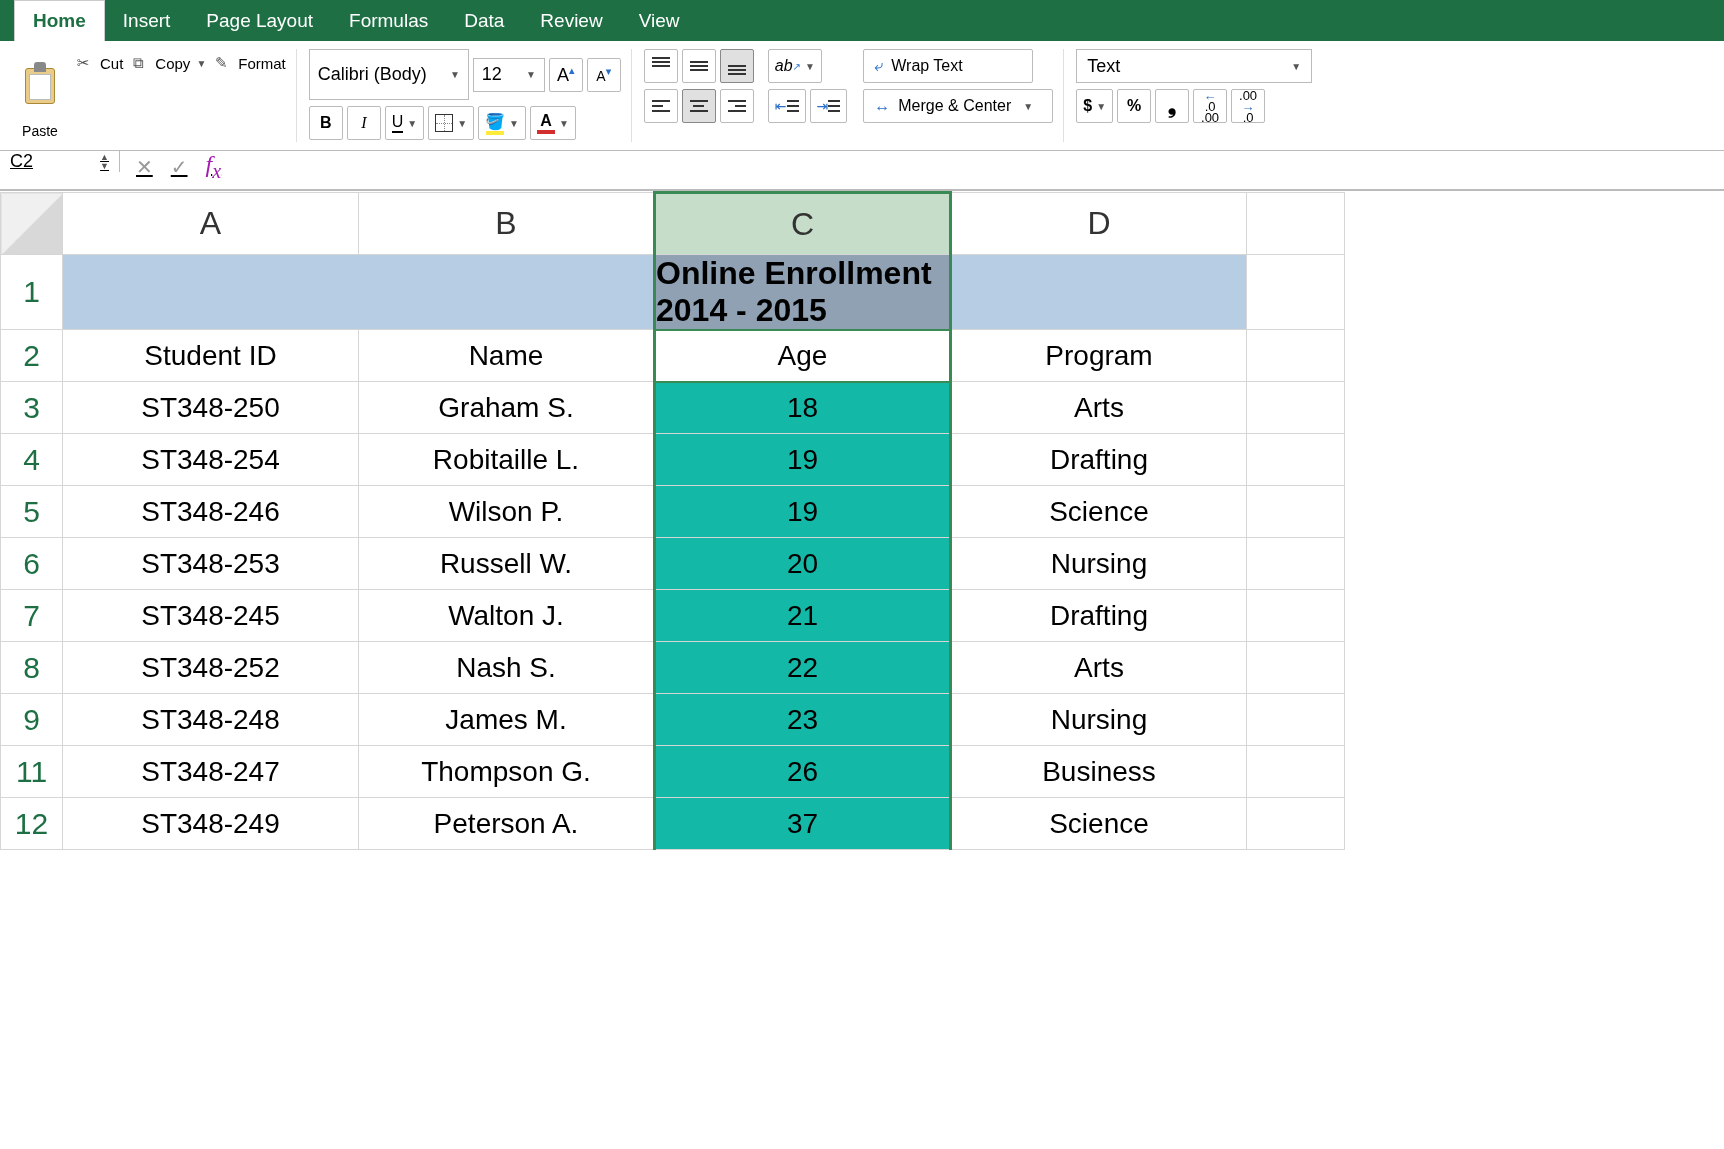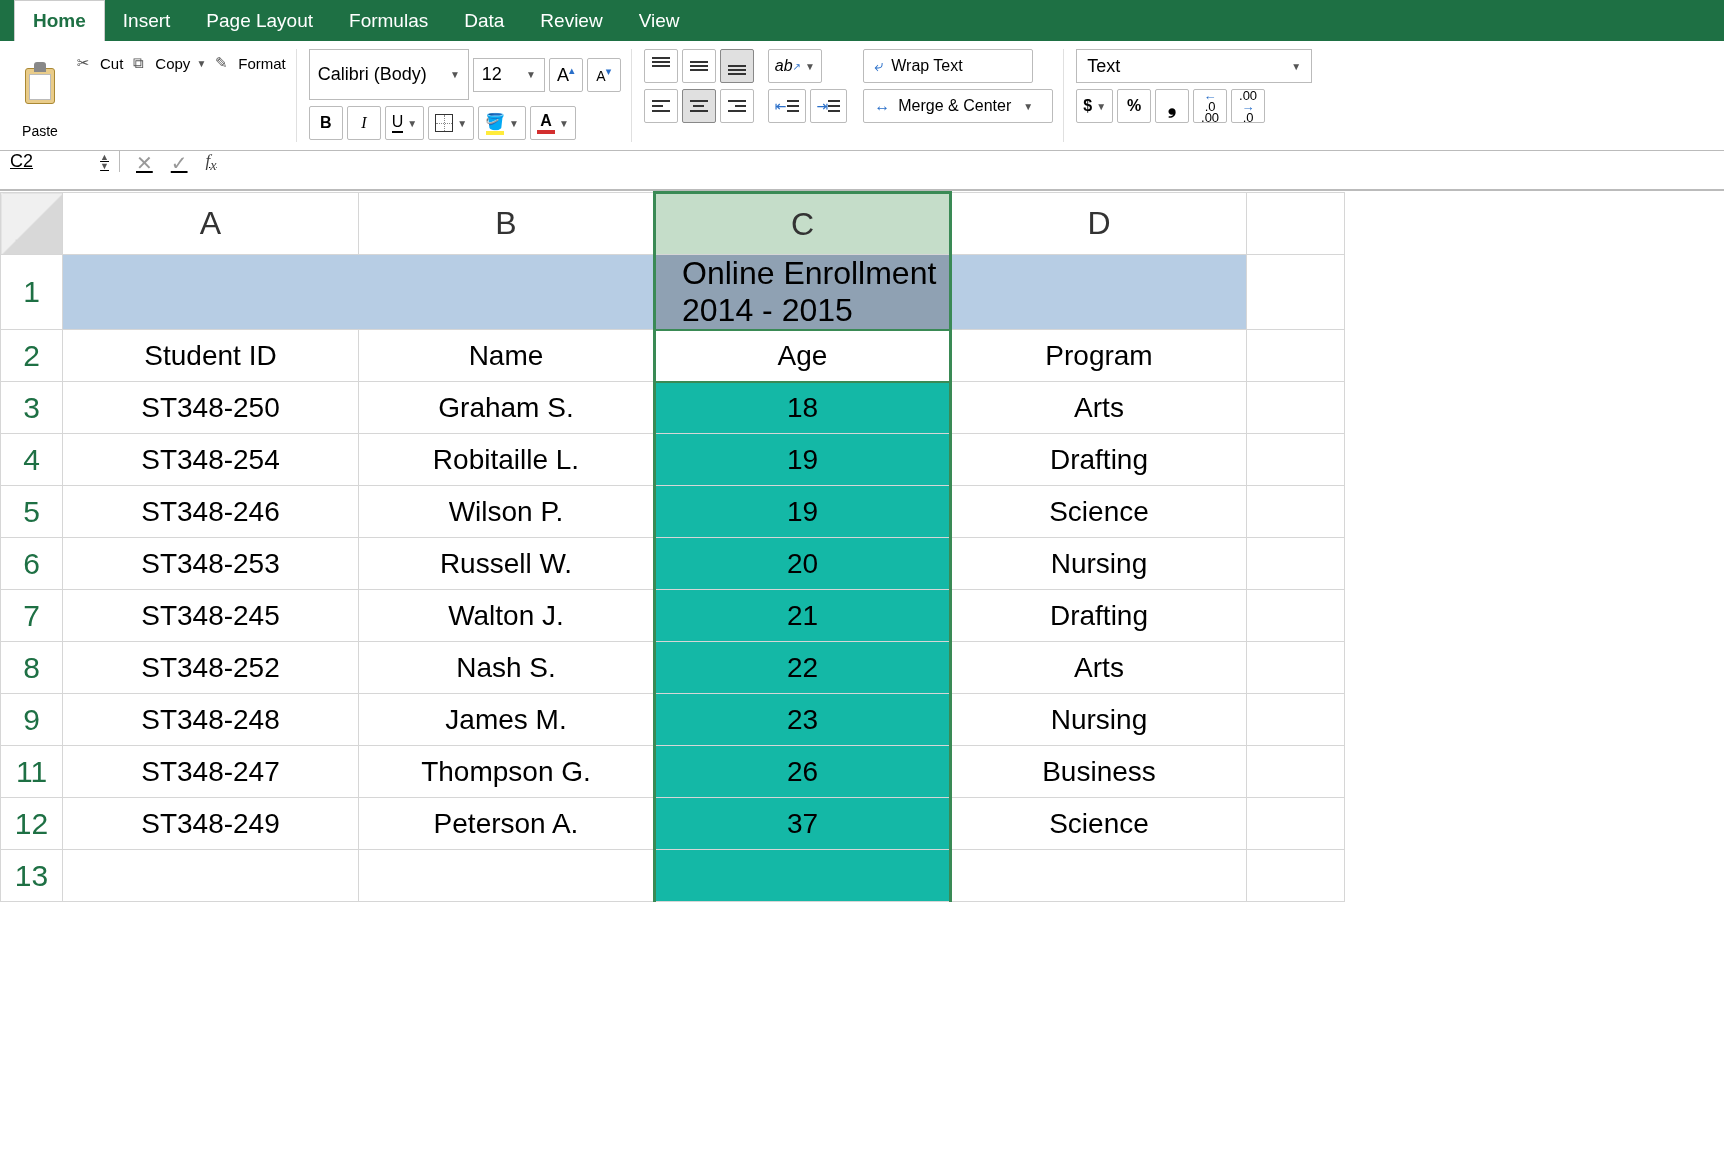--- a/index.html
+++ b/index.html
@@ -36,33 +36,33 @@
   .caret-only { font-size: 10px; color: #555; }
   .underline-bar { border-bottom: 2px solid #000; }
 
   .format-dropdown { width: 236px; height: 34px; border: 1px solid #bbb; display: flex; align-items: center; padding: 0 10px; font-size: 18px; justify-content: space-between;}
 
   
   .formulabar { display: flex; height: 40px; border-bottom: 2px solid #bbb; align-items:flex-start;text-decoration:underline; }
   .namebox { width: 120px; border-right: 1px solid #bbb; display: flex; align-items:center; padding: 0 10px; font-size: 18px; justify-content: space-between;}
   .namebox .spinners { display:flex; flex-direction:column; font-size:9px; line-height:9px; color:#555;}
   .fx-controls { display:flex; align-items:center; gap:18px; padding: 0 16px; color:#999;}
-  .fx-label { font-style: italic; font-family: serif; font-size: 17px; color: #404040;}
+  .fx-label { font-style: italic; font-family: serif; font-size: 24px; color: #a21caf;}
   .formula-input { flex:1; border:none; font-size:18px; padding:0 8px; }
 
   
   .sheet-area { position: relative; overflow:auto; height: calc(1149px - 41px - 110px - 40px); }
   table.sheet { border-collapse: collapse; table-layout: fixed; }
   .sheet th, .sheet td { border: 1px solid #d6d6d6; }
   .corner { width: 62px; height: 60px; background: linear-gradient(135deg, #f0f0f0 50%, #d8d8d8 50%); position:sticky; top:0; left:0;}
   th.colhdr { height: 62px; background: #fff; font-weight: normal; font-size: 32px; font-family: sans-serif; color:#333; position:sticky; top:0;}
   th.colhdr.selected { background: #c5ddc9; }
   th.rowhdr { width: 62px; background: #fff; font-weight: normal; font-size: 30px; color: #1e7044; text-align:center; position:sticky; left:0;}
   td.cell { height: 52px; font-size: 28px; text-align: center; background:#fff; }
-  td.cell.title { background: #b7cde4; font-weight: normal; font-size: 32px; padding-left: 26px;}
+  td.cell.title { background: #b7cde4; font-weight: bold; font-size: 32px;}
   td.cell.sel { background: #14b8a6; }
   td.cell.sel.title { background: #8fa1b3; }
   td.cell.sel.active { background: #fff; outline: 2px solid #3a8a55; outline-offset:-1px;}
   .col-selected-border { border-left: 3px solid #3a8a55 !important; border-right: 3px solid #3a8a55 !important;}
   .col-selected-top { border-top: 3px solid #3a8a55 !important; }
    
   .colA { width: 296px; }
   .colB { width: 296px; }
   .colC { width: 296px; }
   .colD { width: 296px; }
@@ -435,23 +435,15 @@
     <td class="cell"></td>
         </tr>
   <tr>
           <th class="rowhdr">12</th>
     <td class="cell">ST348-249</td>
     <td class="cell">Peterson A.</td>
     <td class="cell sel col-selected-border">37</td>
     <td class="cell">Science</td>
     <td class="cell"></td>
         </tr>
-  <tr>
-          <th class="rowhdr" style="height:30px">13</th>
-    <td class="cell"></td>
-    <td class="cell"></td>
-    <td class="cell sel col-selected-border"></td>
-    <td class="cell"></td>
-    <td class="cell"></td>
-        </tr>
 </tbody>
     </table>
 </div>
 
 </body></html>

